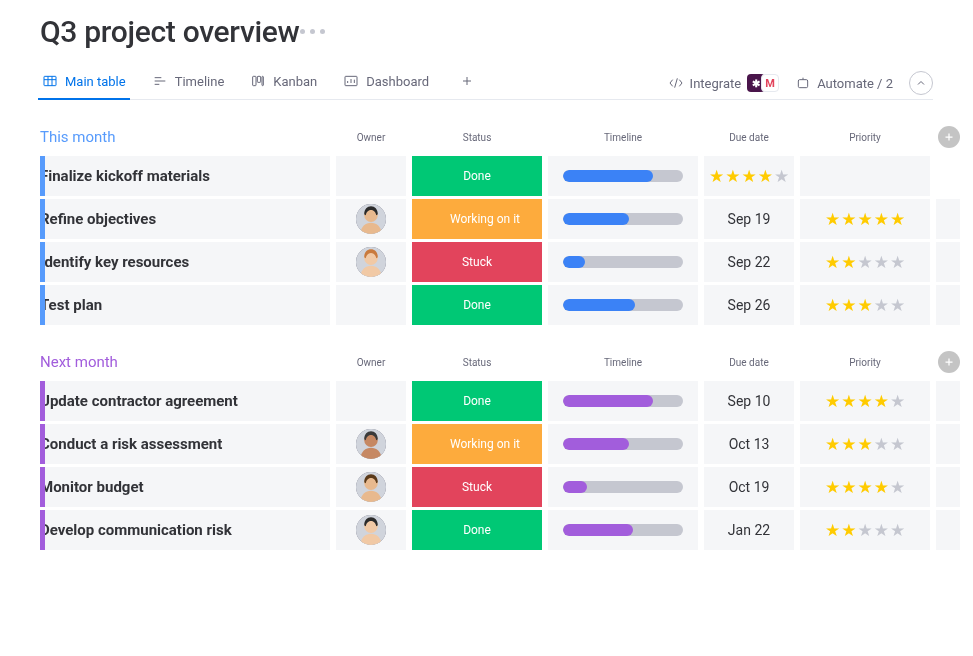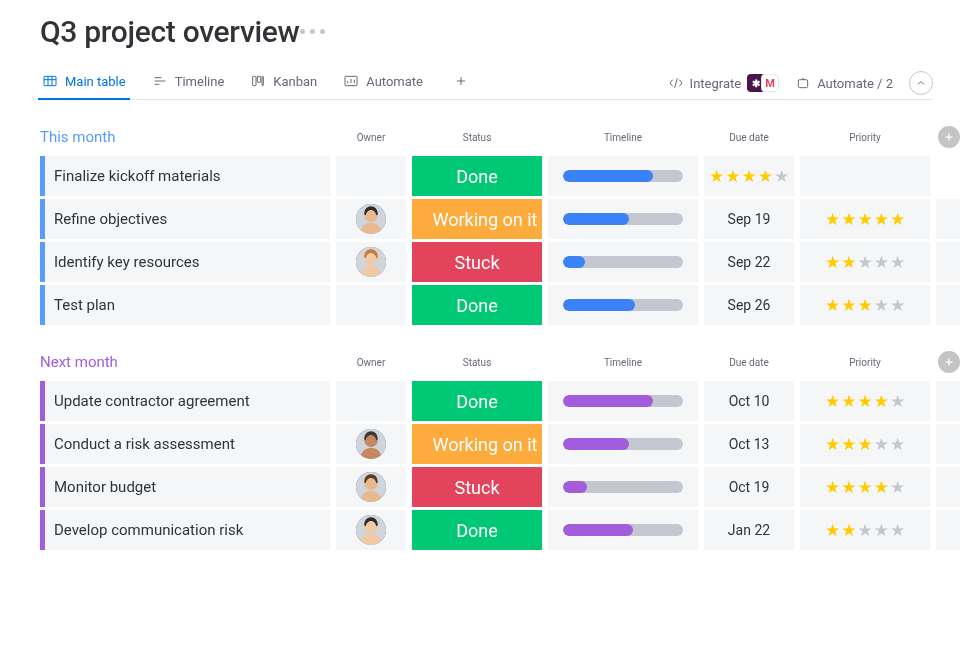--- a/index.html
+++ b/index.html
@@ -51,26 +51,26 @@
   .group-header .ch{font-size:10px;color:var(--muted);text-align:center;}
   .group.blue .gh-title{color:var(--blue-light);}
   .group.purple .gh-title{color:var(--purple);}
   .add-col{width:22px;height:22px;border-radius:50%;background:var(--plus-bg);display:flex;align-items:center;justify-content:center;cursor:pointer;justify-self:end;}
   .add-col svg{width:12px;height:12px;stroke:#fff;stroke-width:2.5;fill:none;}
   
   
   .rows{margin-top:8px;}
   .row{display:grid;grid-template-columns: 290px 70px 130px 150px 90px 130px 24px;gap:6px;height:40px;margin-bottom:3px;}
   .cell{background:var(--hdr);display:flex;align-items:center;justify-content:center;font-size:14px;color:var(--text);}
-  .cell.task{justify-content:flex-start;padding-left:14px;font-size:15px;position:relative;}
+  .cell.task{justify-content:flex-start;font-size:15px;position:relative;font-weight:bold;}
   .cell.task::before{content:"";position:absolute;left:0;top:0;bottom:0;width:5px;}
   .group.blue .cell.task::before{background:var(--blue-light);}
   .group.purple .cell.task::before{background:var(--purple);}
   .cell.owner .av{width:30px;height:30px;border-radius:50%;background:#676879;overflow:hidden;}
-  .cell.status{color:#fff;font-size:18px;}
+  .cell.status{color:#fff;font-size:12px;}
   .cell.status.Done{background:var(--green);}
   .cell.status.Working{background:var(--orange);padding-left:16px;}
   .cell.status.Stuck{background:var(--red);}
   .cell.timeline .bar{width:120px;height:12px;border-radius:999px;background:var(--bar-bg);overflow:hidden;}
   .cell.timeline .fill{height:100%;border-radius:999px;}
   .group.blue .cell.timeline .fill{background:#3B82F6;}
   .group.purple .cell.timeline .fill{background:var(--purple);}
   .cell.due{font-size:14px;}
   .cell.prio .stars{display:flex;gap:1px;}
   .cell.prio .st{font-size:17px;line-height:1;}
@@ -114,21 +114,21 @@
             <rect x="11" y="5" width="5" height="9" rx="1"></rect>
             <rect x="18" y="5" width="2" height="14" rx="1"></rect>
           </svg></span>
     <span>Kanban</span>
   </div>
       <div class="tab">
     <span class="ic"><svg viewBox="0 0 24 24">
             <rect x="3" y="5" width="18" height="14" rx="1"></rect>
             <path d="M7 15v-3M12 15V9M17 15v-5"></path>
           </svg></span>
-    <span>Automate</span>
+    <span>Dashboard</span>
   </div>
       <div class="tab add">
         <span class="ic"><svg viewBox="0 0 24 24" stroke="currentColor" fill="none" stroke-width="1.5">
             <path d="M12 6v12M6 12h12"></path>
           </svg></span>
       </div>
     </div>
   <div class="right-tools">
     <div class="rt">
       <svg viewBox="0 0 24 24">
@@ -287,21 +287,21 @@
     <div class="rows">
         <div class="row">
     <div class="cell task">Update contractor agreement</div>
     <div class="cell owner"></div>
     <div class="cell status Done">Done</div>
     <div class="cell timeline" title="75">
       <div class="bar">
               <div class="fill" style="width: 75%;"></div>
             </div>
     </div>
-    <div class="cell due">Oct 10</div>
+    <div class="cell due">Sep 10</div>
     <div class="cell prio">
             <div class="stars">
               <span class="st on">★</span>
               <span class="st on">★</span>
               <span class="st on">★</span>
               <span class="st on">★</span>
               <span class="st off">★</span>
             </div>
           </div>
     <div class="cell trail"></div>

